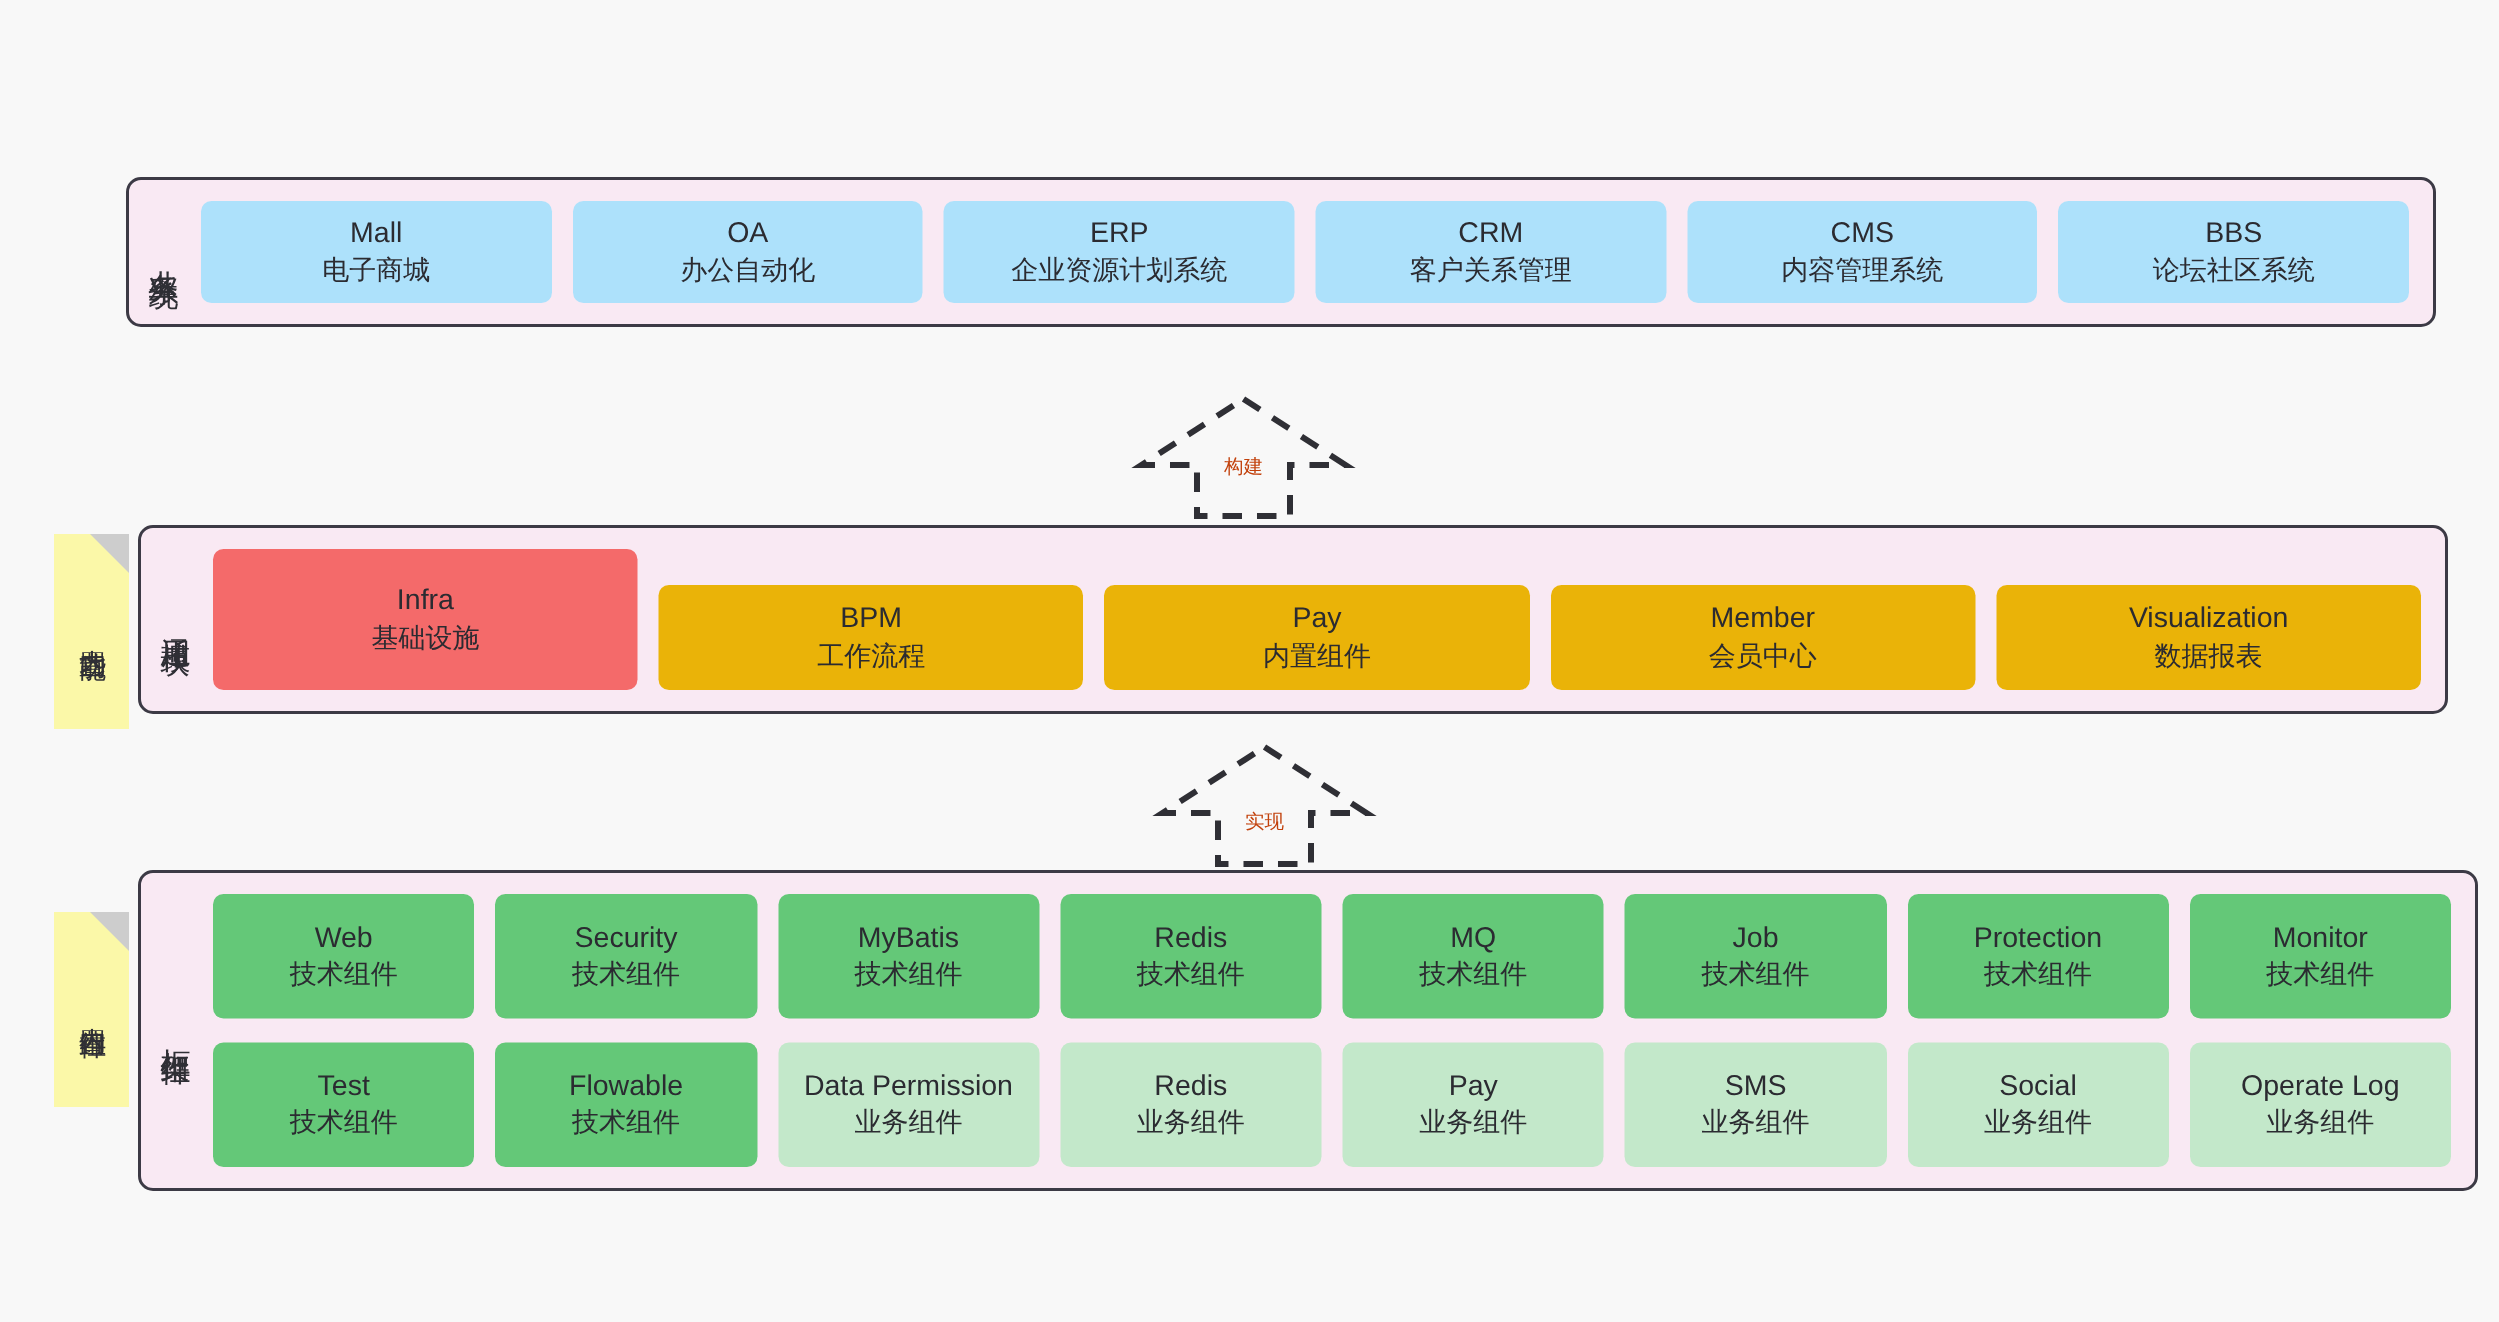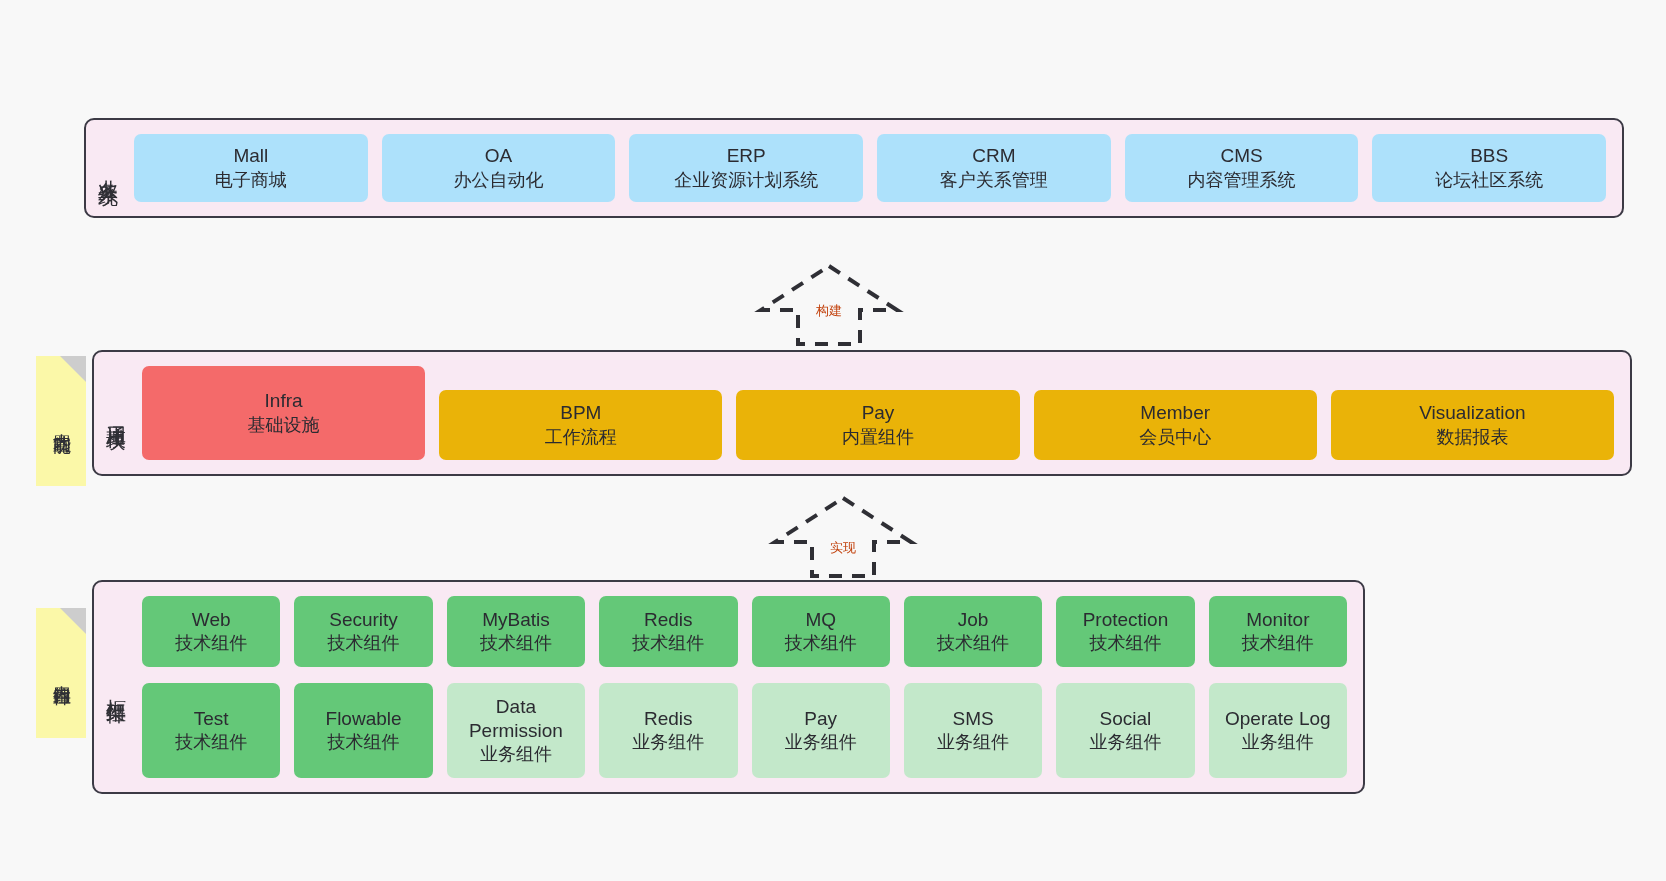--- a/index.html
+++ b/index.html
@@ -191,21 +191,21 @@
       <path d="M 73 4 L 141 48 L 104 48 L 104 82 L 42 82 L 42 48 L 5 48 Z" fill="none" stroke="#2f2f35" stroke-width="4" stroke-dasharray="13 10" stroke-linejoin="miter"></path>
     </svg>
     <span class="arrow-label" style="top:45px;">实现</span>
   </div>
 
   <div class="note" style="left:36px; top:608px; width:50px; height:130px;">
     <span class="fold"></span>
     <span class="txt">内置组件</span>
   </div>
 
-  <div class="section" id="sec-framework" style="left:92px; top:580px; width:1273px; height:214px;">
+  <div class="section" id="sec-framework" style="left:92px; top:580px; width:1560px; height:214px;">
     <div class="section-label">框架组件</div>
     <div class="section-body">
       <div class="row" id="row-fw1">
           <div class="card green">
             <span class="t1">Web</span>
             <span class="t2">技术组件</span>
           </div>
           <div class="card green">
             <span class="t1">Security</span>
             <span class="t2">技术组件</span>

